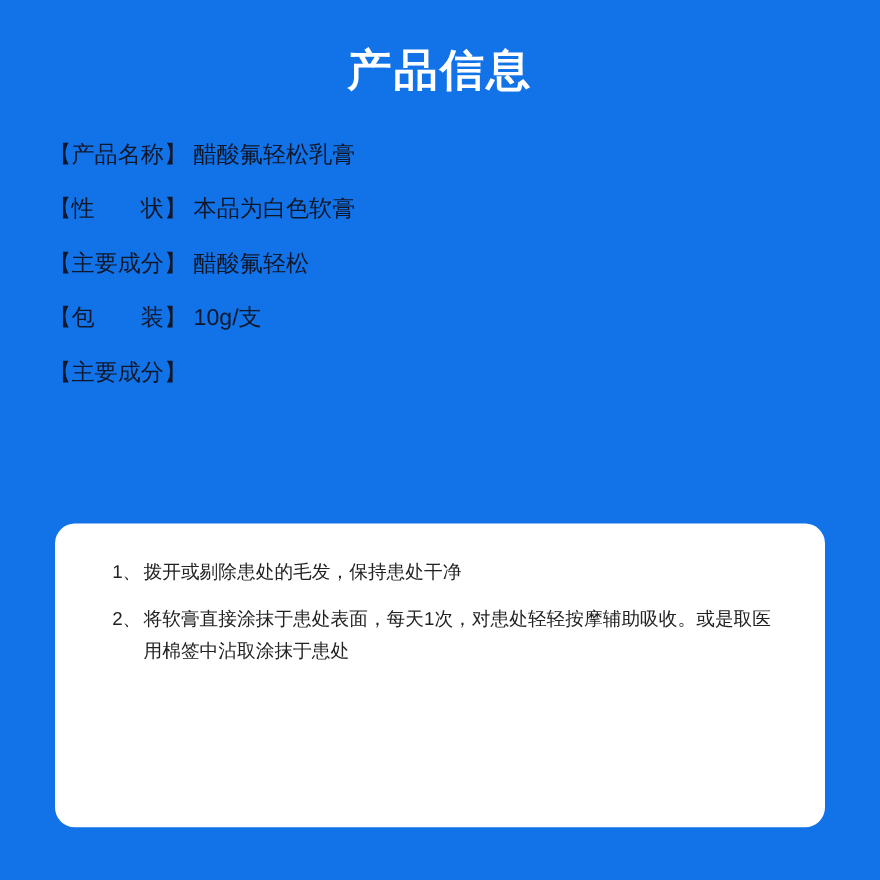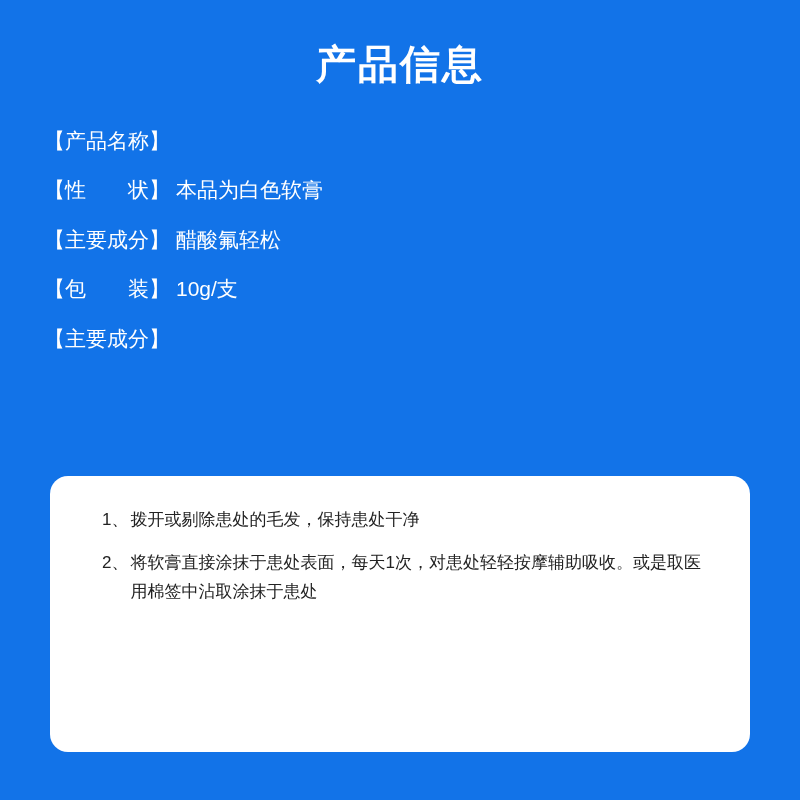--- a/index.html
+++ b/index.html
@@ -32,21 +32,21 @@
   .info-block {
     margin: 38px 0 0 0;
     padding: 0 44px 0 44px;
   }
   .info-row {
     display: flex;
     align-items: flex-start;
     font-size: 21px;
     line-height: 1.45;
     margin-bottom: 19px;
-    color: #ffffff;
+    color: #0f172a;
   }
   .info-label {
     flex: 0 0 auto;
     white-space: pre;
     font-size: 21px;
     letter-spacing: 0px;
   }
   .info-value {
     flex: 1 1 auto;
     font-size: 21px;
@@ -95,20 +95,21 @@
 <body>
 
 <div class="page">
 
   <div class="main-title">产品信息</div>
 
   <div class="info-block">
 
     <div class="info-row">
       <span class="info-label">【产品名称】</span>
+      <span class="info-value">醋酸氟轻松乳膏</span>
     </div>
 
     <div class="info-row">
       <span class="info-label">【性　　状】</span>
       <span class="info-value">本品为白色软膏</span>
     </div>
 
     <div class="info-row">
       <span class="info-label">【主要成分】</span>
       <span class="info-value">醋酸氟轻松</span>

